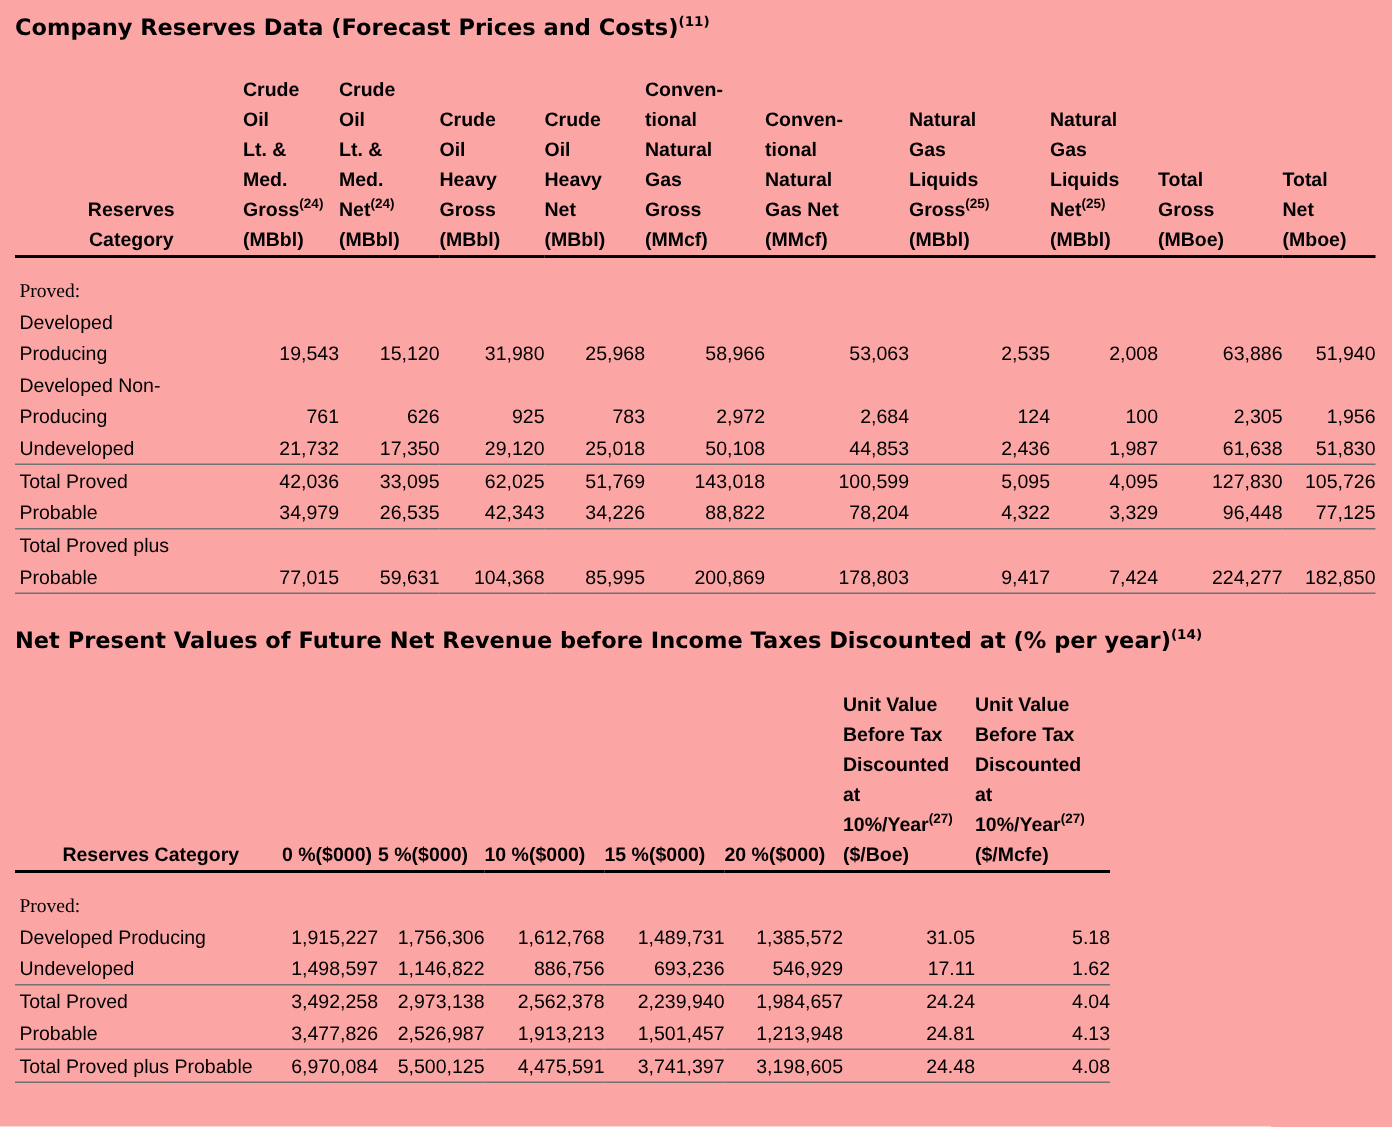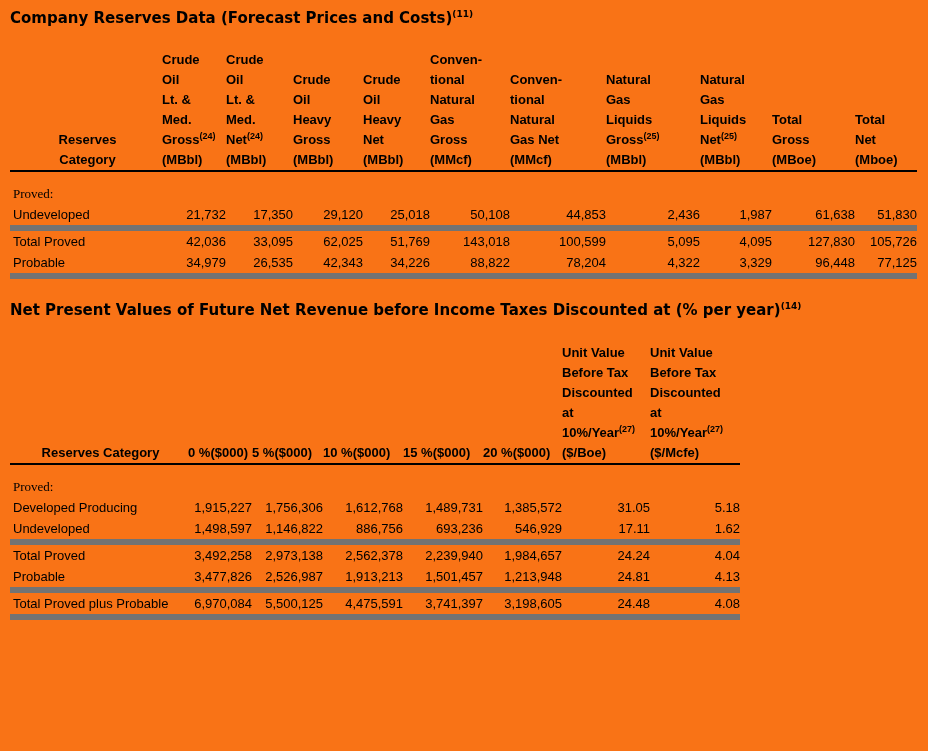--- a/index.html
+++ b/index.html
@@ -7,21 +7,21 @@
   body {
     font-family: "Liberation Sans", sans-serif;
     font-size: 13px;
     color: #000000;
   }
   .page {
     width: 928px;
     height: 751px;
     padding: 8px 10px 4px 10px;
     overflow: hidden;
-    background: #f97316;
+    background: #fca5a5;
   }
   .doc-title {
     font-family: "DejaVu Sans", sans-serif;
     font-weight: bold;
     font-size: 15px;
     margin: 0;
     line-height: 20px;
     white-space: nowrap;
   }
   .doc-title sup, .colhead sup {
@@ -56,21 +56,21 @@
     line-height: 21px;
     vertical-align: bottom;
   }
   td.rowlabel {
     text-align: left;
     white-space: pre-line;
     padding-left: 3px;
   }
   td.num { text-align: right; white-space: nowrap; }
   tr.section-row td { padding-top: 11px; font-family: Liberation Serif, serif; }
-  tr.rule-below td { border-bottom: 6px solid #737373; }
+  tr.rule-below td { border-bottom: 1px solid #737373; }
 </style>
 </head>
 <body>
 
 <div class="page">
 
   <h1 class="doc-title"><span>Company Reserves Data (Forecast Prices and Costs)</span><sup>(11)</sup></h1>
 
   <table id="table1">
     <colgroup>
@@ -168,20 +168,48 @@
           <td class="num"></td>
           <td class="num"></td>
           <td class="num"></td>
           <td class="num"></td>
           <td class="num"></td>
           <td class="num"></td>
           <td class="num"></td>
           <td class="num"></td>
           <td class="num"></td>
         </tr>
+        <tr class="">
+          <td class="rowlabel">Developed
+Producing</td>
+          <td class="num">19,543</td>
+          <td class="num">15,120</td>
+          <td class="num">31,980</td>
+          <td class="num">25,968</td>
+          <td class="num">58,966</td>
+          <td class="num">53,063</td>
+          <td class="num">2,535</td>
+          <td class="num">2,008</td>
+          <td class="num">63,886</td>
+          <td class="num">51,940</td>
+        </tr>
+        <tr class="">
+          <td class="rowlabel">Developed Non-
+Producing</td>
+          <td class="num">761</td>
+          <td class="num">626</td>
+          <td class="num">925</td>
+          <td class="num">783</td>
+          <td class="num">2,972</td>
+          <td class="num">2,684</td>
+          <td class="num">124</td>
+          <td class="num">100</td>
+          <td class="num">2,305</td>
+          <td class="num">1,956</td>
+        </tr>
         <tr class="rule-below ">
           <td class="rowlabel">Undeveloped</td>
           <td class="num">21,732</td>
           <td class="num">17,350</td>
           <td class="num">29,120</td>
           <td class="num">25,018</td>
           <td class="num">50,108</td>
           <td class="num">44,853</td>
           <td class="num">2,436</td>
           <td class="num">1,987</td>
@@ -206,20 +234,34 @@
           <td class="num">34,979</td>
           <td class="num">26,535</td>
           <td class="num">42,343</td>
           <td class="num">34,226</td>
           <td class="num">88,822</td>
           <td class="num">78,204</td>
           <td class="num">4,322</td>
           <td class="num">3,329</td>
           <td class="num">96,448</td>
           <td class="num">77,125</td>
+        </tr>
+        <tr class="rule-below ">
+          <td class="rowlabel">Total Proved plus
+Probable</td>
+          <td class="num">77,015</td>
+          <td class="num">59,631</td>
+          <td class="num">104,368</td>
+          <td class="num">85,995</td>
+          <td class="num">200,869</td>
+          <td class="num">178,803</td>
+          <td class="num">9,417</td>
+          <td class="num">7,424</td>
+          <td class="num">224,277</td>
+          <td class="num">182,850</td>
         </tr>
       </tbody>
   </table>
 
   <h1 class="doc-title title2"><span>Net Present Values of Future Net Revenue before Income Taxes Discounted at (% per year)</span><sup>(14)</sup></h1>
 
   <table id="table2">
     <colgroup>
       <col style="width:178px">
         <col style="width:64px">

